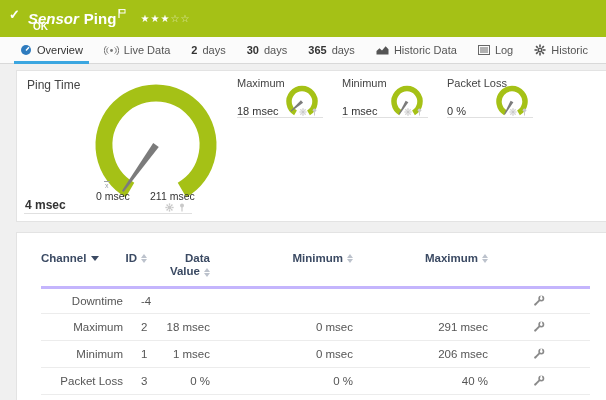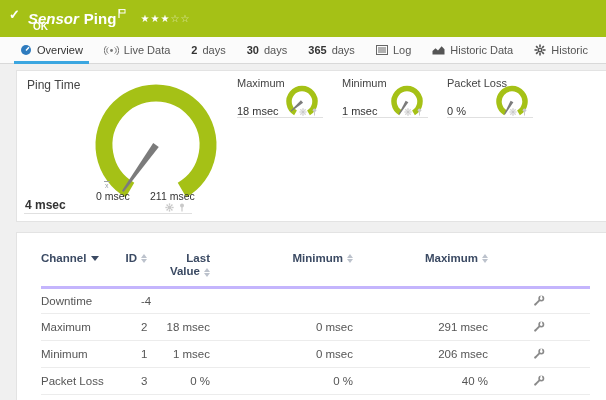--- a/index.html
+++ b/index.html
@@ -58,21 +58,21 @@
   .s-gauge { position:absolute; left:46px; top:7px; }
   .s-value { position:absolute; left:0; top:28px; font-size:11px; color:#333; white-space:nowrap; }
 
   
   .tablewrap { position:absolute; left:24px; right:16px; top:0; bottom:0; }
   .trow {
     display:grid; grid-template-columns:100px 24px 63px 143px 135px 1fr;
     align-items:center; font-size:11.5px; color:#555;
   }
   .thead { height:53px; align-items:start; padding-top:19px; font-weight:bold; color:#3b4a63; font-size:11.5px; }
-  .trow > div { padding-right:18px; }
+  .trow > div { padding-right:18px;text-align:right; }
   .c-right { text-align:right; justify-self:stretch; }
   .c-action { display:flex; justify-content:center; }
   .tbody .trow { height:27px; border-top:1px solid #ececec; }
   .tbody .trow:first-child { border-top:3px solid #c4b5fd; }
   .tbody .trow:last-child { border-bottom:1px solid #ececec; }
   .hcell { display:flex; align-items:flex-start; }
   .hcell.c-right { justify-content:flex-end; }
   .lastvalue-head { text-align:right; line-height:13px; }
   .lastvalue-head .l2 { display:flex; justify-content:flex-end; align-items:center; }
   .sort { display:inline-block; margin-left:4px; margin-top:2px; }
@@ -128,33 +128,33 @@
     </div>
     <div class="tab">
       <span class="num">30</span>
       <span>days</span>
     </div>
     <div class="tab">
       <span class="num">365</span>
       <span>days</span>
     </div>
     <div class="tab">
+      <svg width="13" height="10" viewBox="0 0 13 10">
+          <path d="M0.5 9.5 L0.5 6 3.5 3.2 6 5.4 9.6 1.2 12.5 4.2 12.5 9.5 Z" fill="#555"></path>
+        </svg>
+      <span>Historic Data</span>
+    </div>
+    <div class="tab">
       <svg width="12" height="10" viewBox="0 0 12 10">
           <rect x="0.5" y="0.5" width="11" height="9" fill="none" stroke="#666"></rect>
           <line x1="2" y1="3" x2="10" y2="3" stroke="#666"></line>
           <line x1="2" y1="5" x2="10" y2="5" stroke="#666"></line>
           <line x1="2" y1="7" x2="10" y2="7" stroke="#666"></line>
         </svg>
       <span>Log</span>
-    </div>
-    <div class="tab">
-      <svg width="13" height="10" viewBox="0 0 13 10">
-          <path d="M0.5 9.5 L0.5 6 3.5 3.2 6 5.4 9.6 1.2 12.5 4.2 12.5 9.5 Z" fill="#555"></path>
-        </svg>
-      <span>Historic Data</span>
     </div>
     <div class="tab">
       <svg width="12" height="12" viewBox="0 0 12 12">
           <g stroke="#555" stroke-width="1.6">
             <line x1="6" y1="0.5" x2="6" y2="3"></line>
             <line x1="6" y1="9" x2="6" y2="11.5"></line>
             <line x1="0.5" y1="6" x2="3" y2="6"></line>
             <line x1="9" y1="6" x2="11.5" y2="6"></line>
             <line x1="2.1" y1="2.1" x2="3.9" y2="3.9"></line>
             <line x1="8.1" y1="8.1" x2="9.9" y2="9.9"></line>
@@ -330,21 +330,21 @@
             <span class="sortdesc"></span>
         </div>
         <div class="hcell c-right">
           <span>ID</span>
             <span class="sort">
               <i class="up"></i>
               <i class="down"></i>
             </span>
         </div>
         <div class="lastvalue-head">
-          <div>Last</div>
+          <div>Data</div>
           <div class="l2">
               <span>Value</span>
               <span class="sort">
                 <i class="up"></i>
                 <i class="down"></i>
               </span>
             </div>
         </div>
         <div class="hcell c-right">
           <span>Minimum</span>

